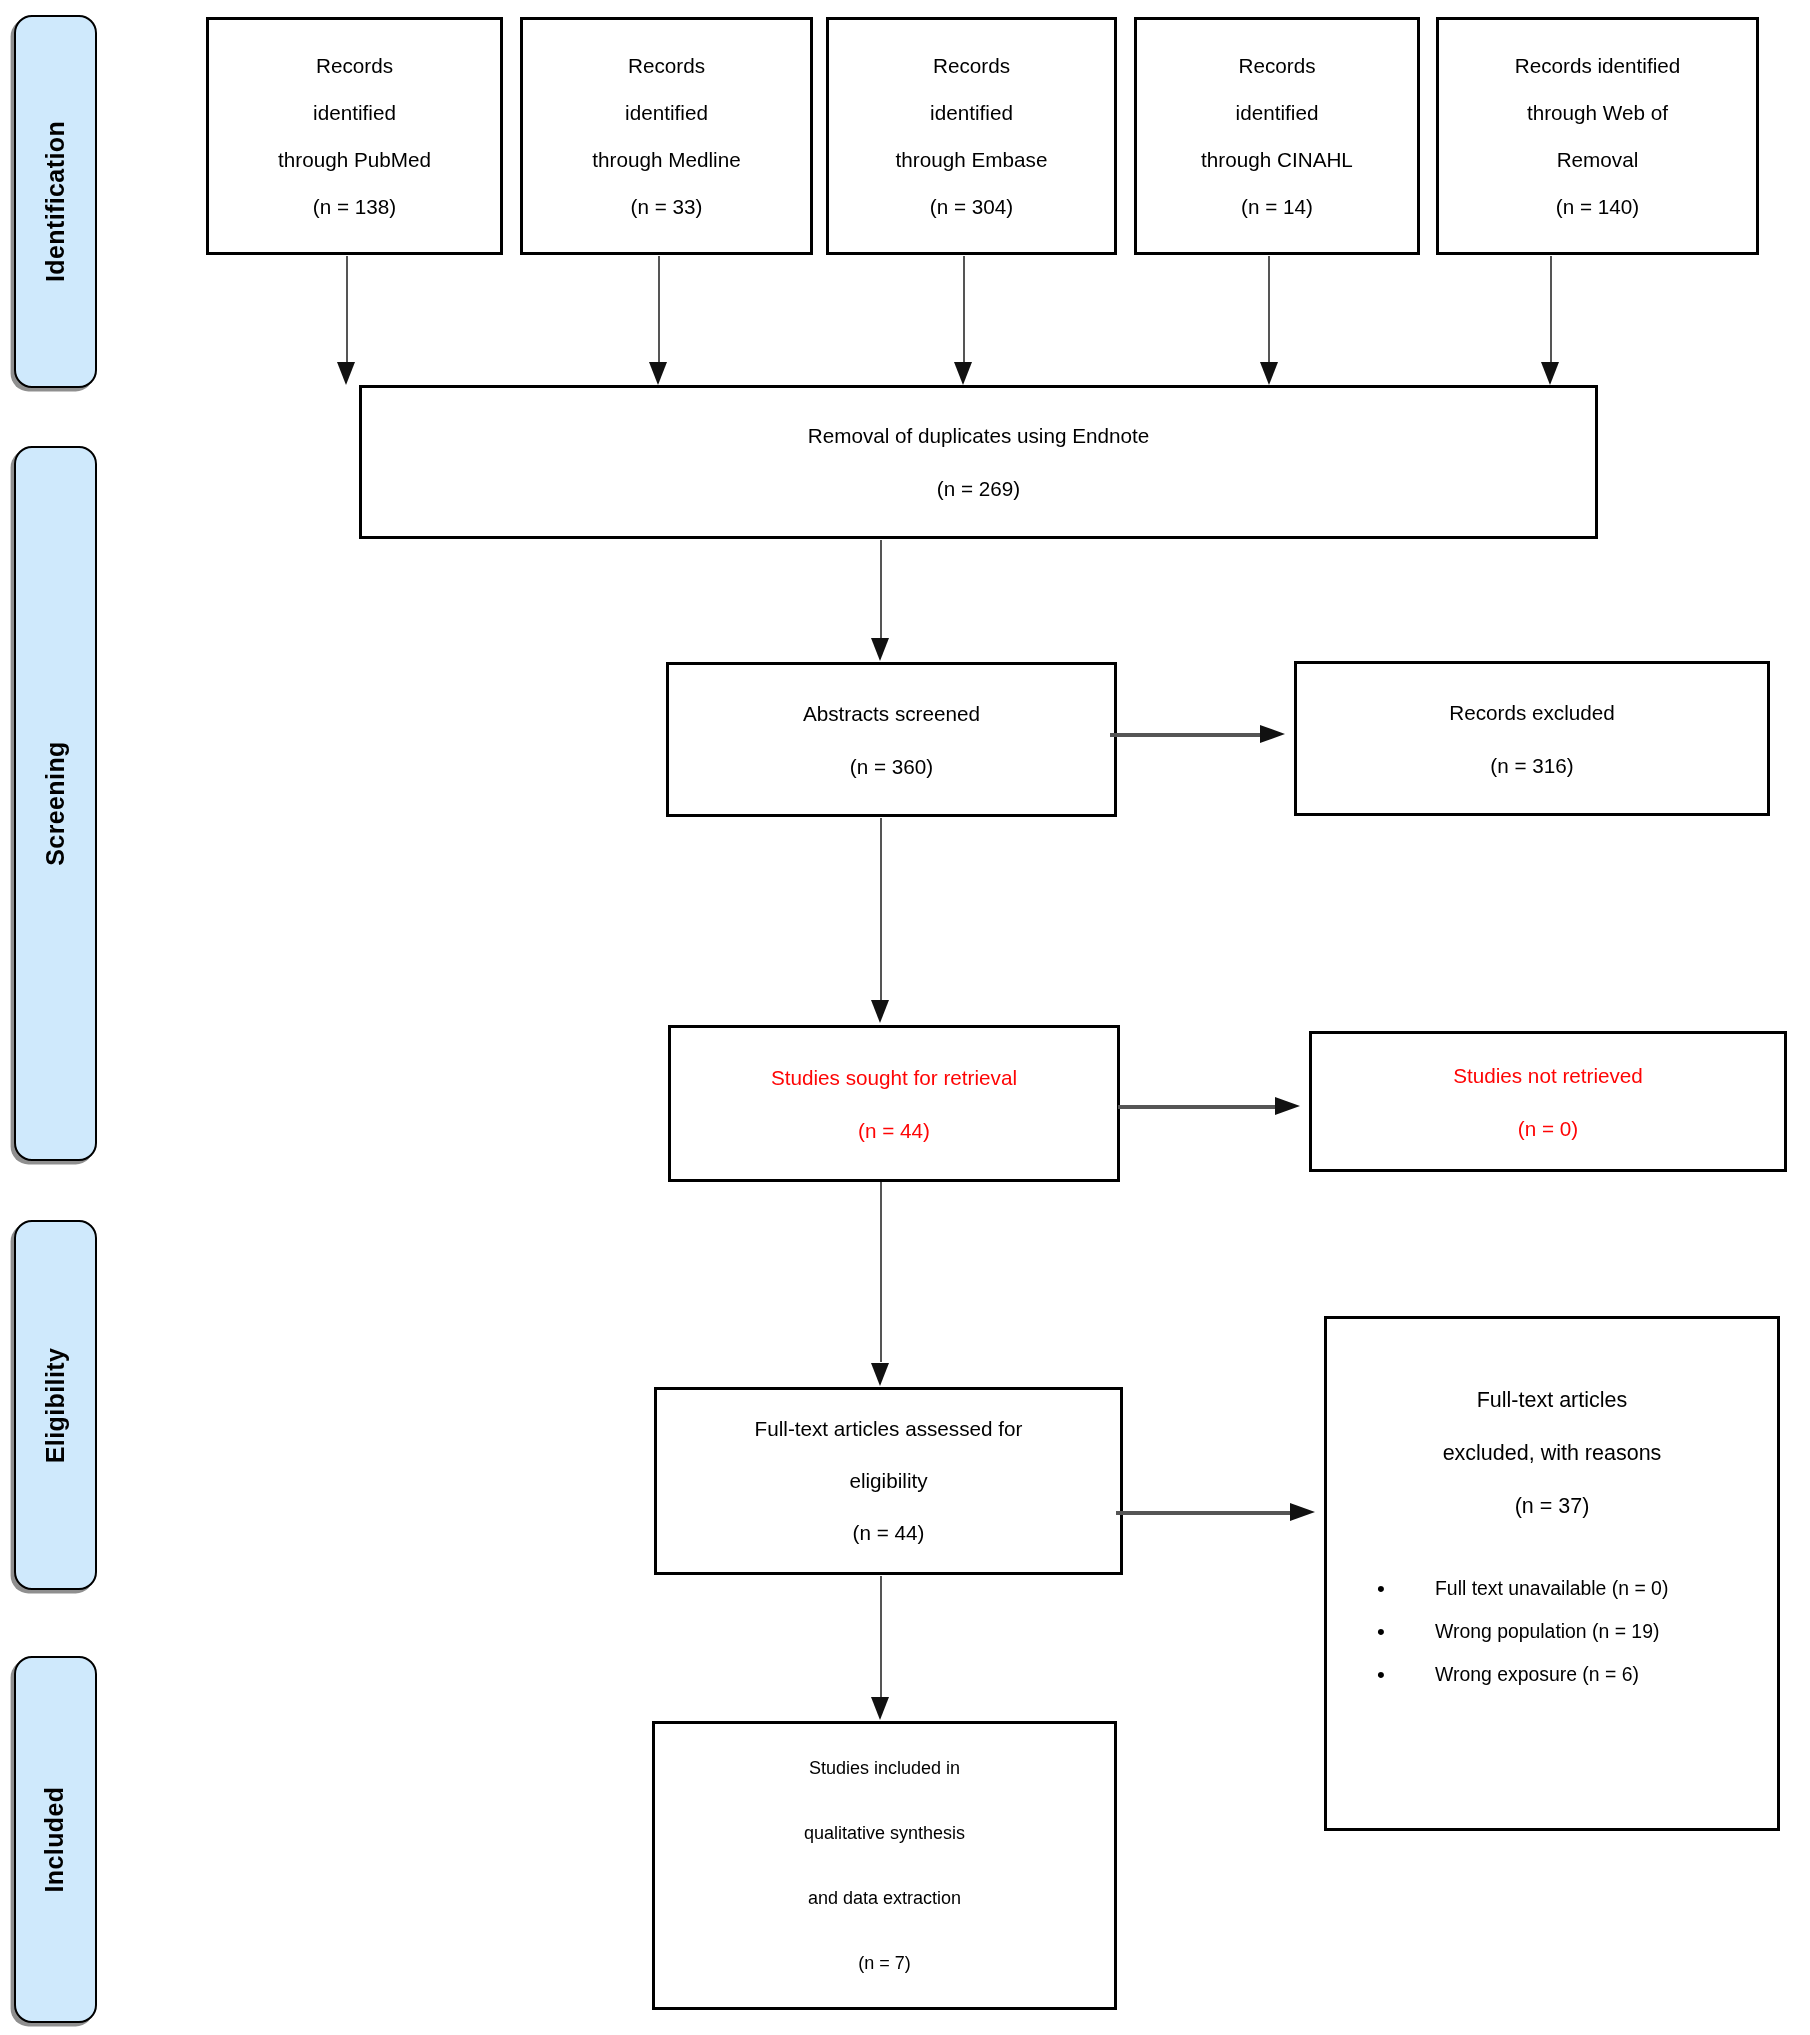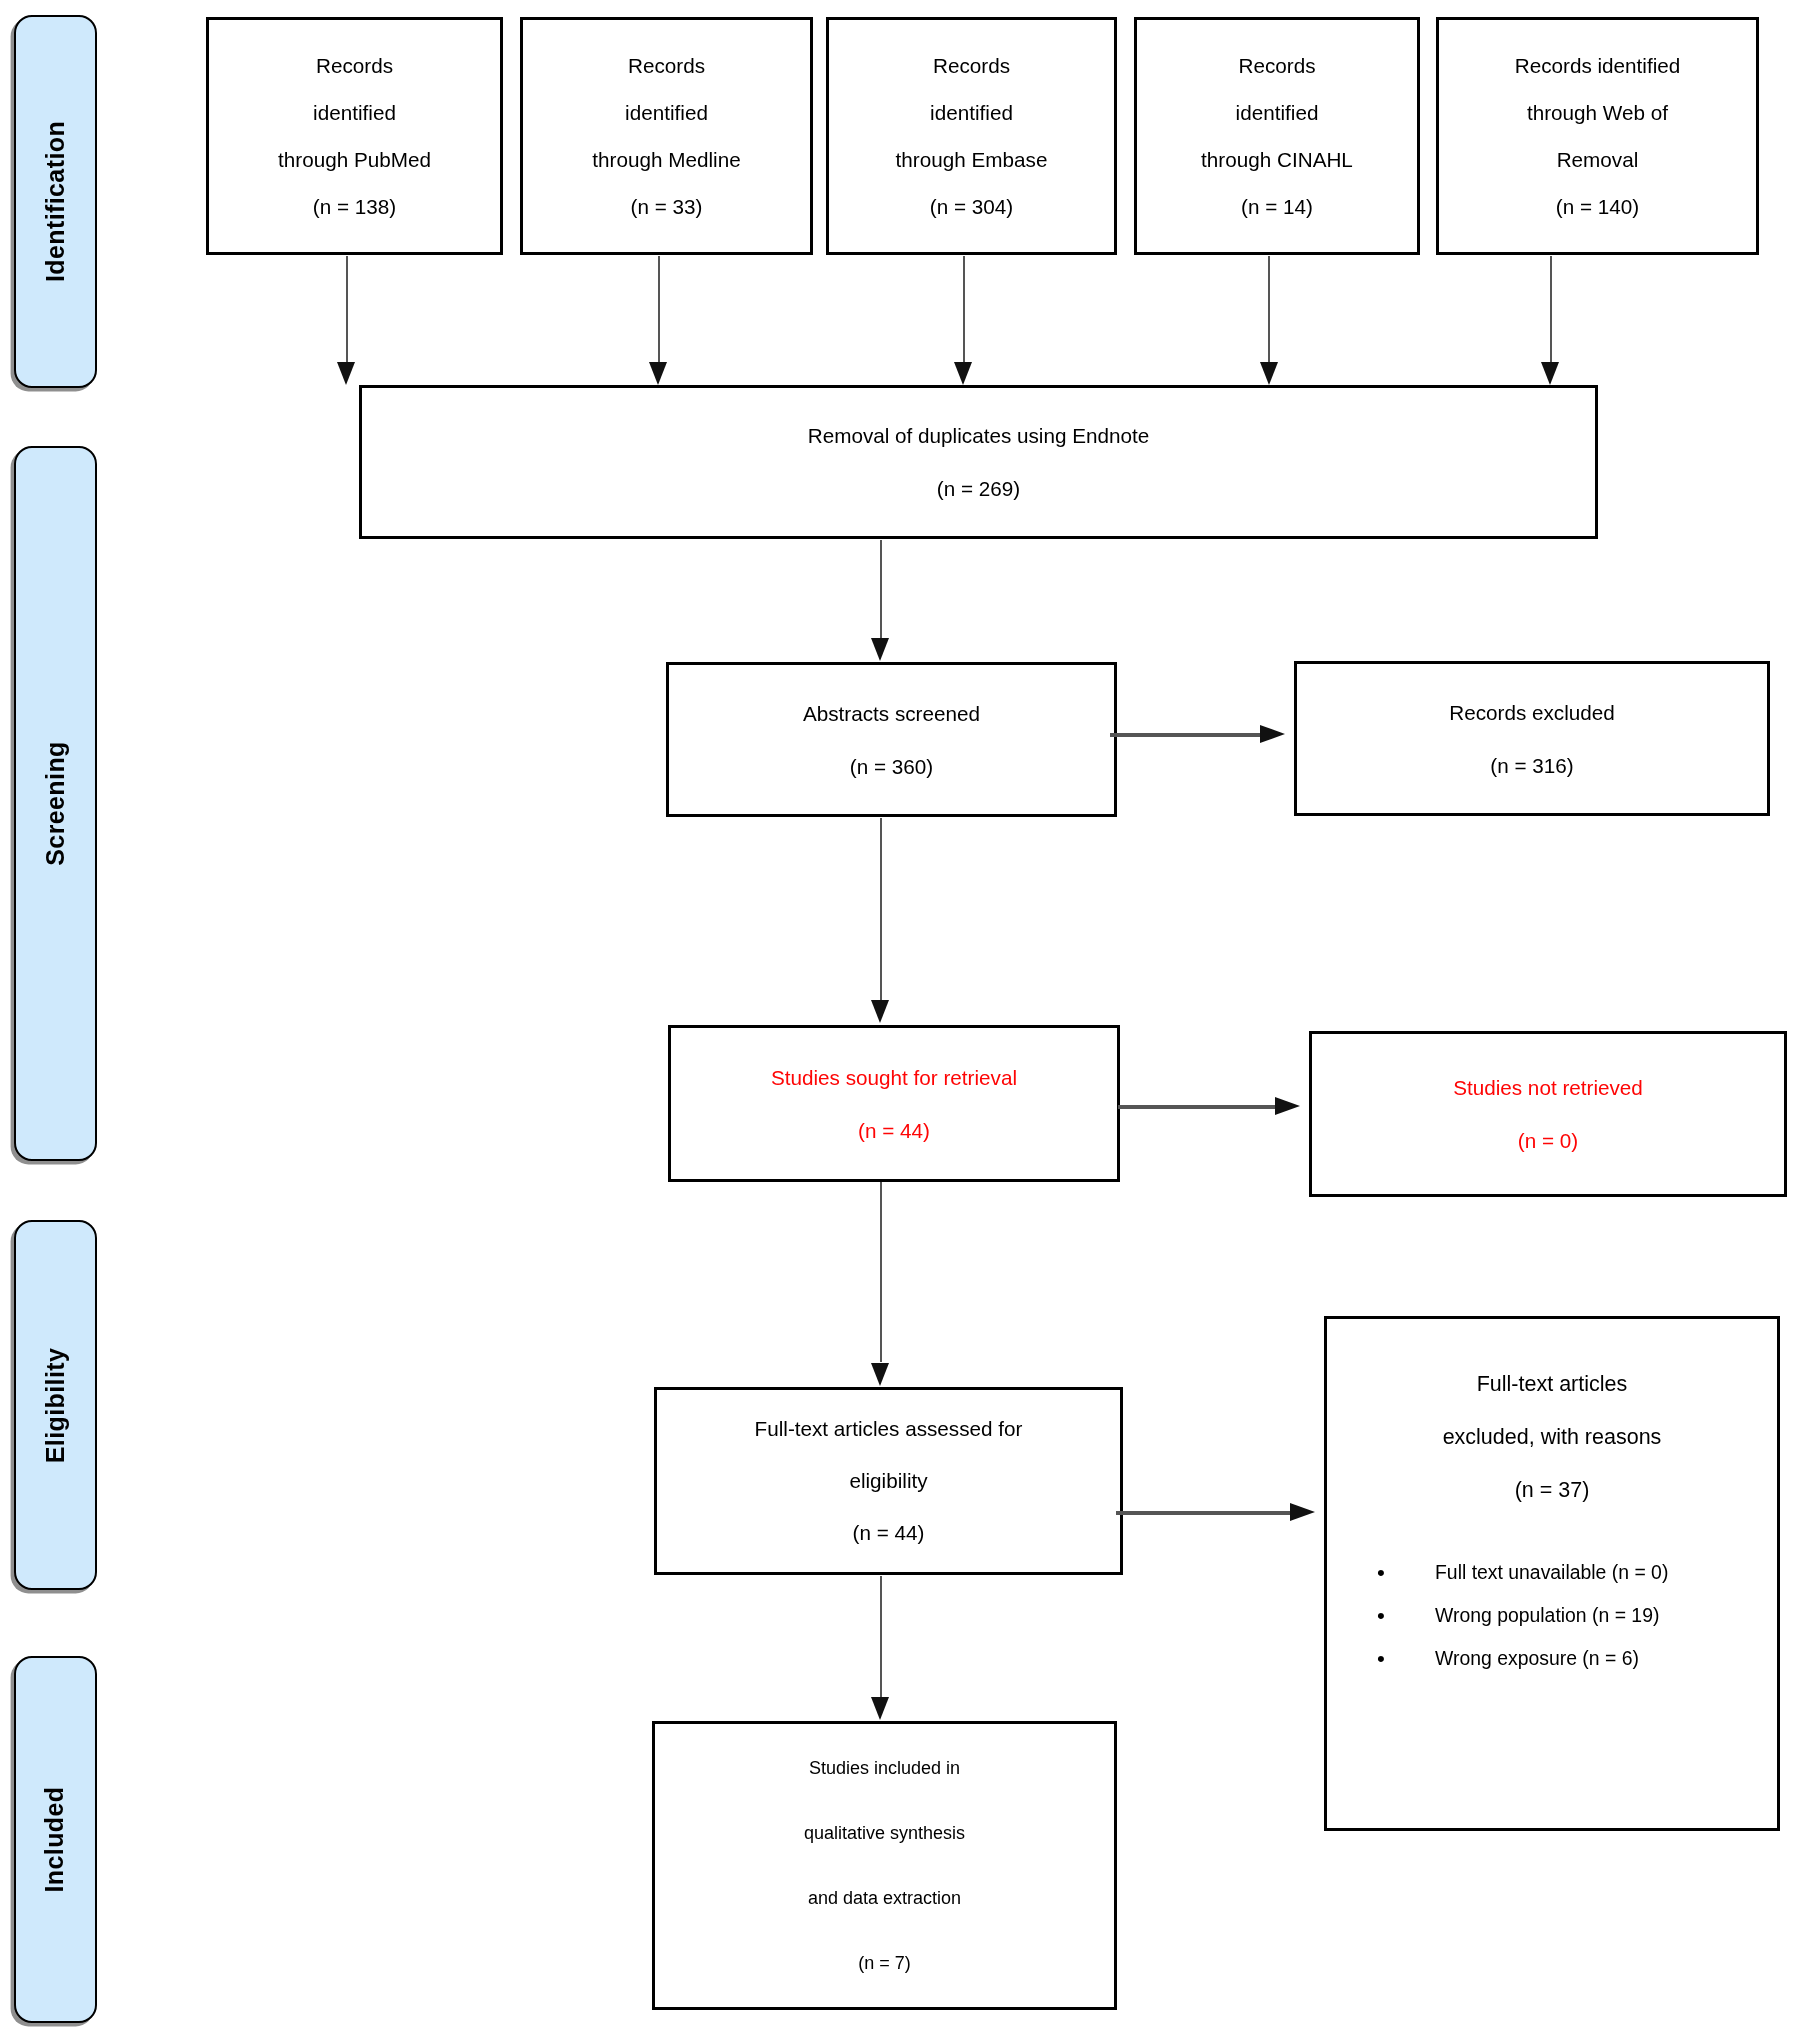--- a/index.html
+++ b/index.html
@@ -65,28 +65,28 @@
   #src-1 { left:198px;  top:17px; width:297px; height:238px; }
   #src-2 { left:512px; top:17px; width:293px; height:238px; }
   #src-3 { left:818px; top:17px; width:291px; height:238px; }
   #src-4 { left:1126px; top:17px; width:286px; height:238px; }
   #src-5 { left:1428px; top:17px; width:323px; height:238px; }
 
   #box-duplicates { left:351px;  top:385px;  width:1239px; height:154px; line-height:53px; }
   #box-abstracts  { left:658px; top:662px; width:451px; height:155px; line-height:53px;justify-content:center; }
   #box-rec-excl   { left:1286px; top:661px; width:476px; height:155px; line-height:53px; }
   #box-sought     { left:660px; top:1025px; width:452px; height:157px; line-height:53px; color:var(--accent-red); }
-  #box-notret     { left:1301px; top:1031px; width:478px; height:166px; line-height:53px; color:var(--accent-red);text-align:right; }
+  #box-notret     { left:1301px; top:1031px; width:478px; height:141px; line-height:53px; color:var(--accent-red);text-align:right; }
   #box-fulltext   { left:646px; top:1387px; width:469px; height:188px; line-height:52px; }
   #box-included   { left:644px; top:1721px; width:465px; height:289px; font-size:18px; line-height:65px; }
 
   #box-reasons {
     left:1316px; top:1316px; width:456px; height:515px;
     justify-content:flex-start;
-    padding-top:39px;
+    padding-top:55px;
   }
   #box-reasons .heading { font-size:21.5px; line-height:53px; text-align:center; }
   #box-reasons ul {
     list-style:none;
     margin-top:34px;
     width:100%;
     text-align:left;
   }
   #box-reasons li {
     position:relative;

